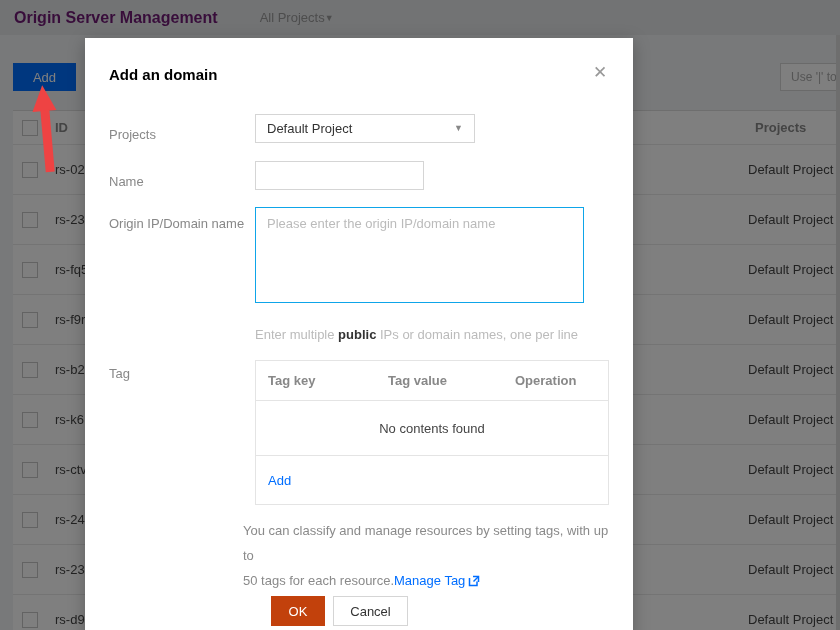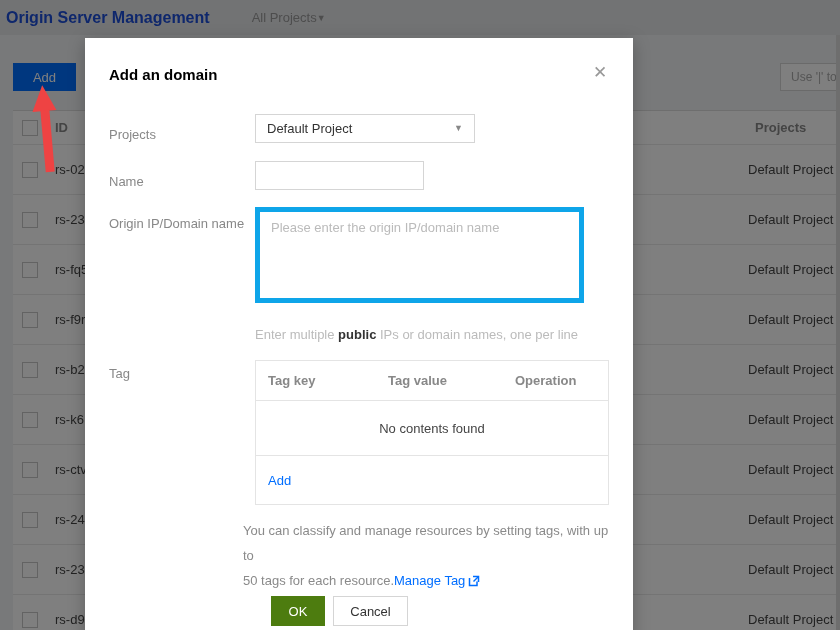--- a/index.html
+++ b/index.html
@@ -13,21 +13,21 @@
     background: #f0f2f5;
   }
 
   
   .page { position: absolute; inset: 0; }
   .topbar {
     position: absolute; left: 0; top: 0; right: 0; height: 35px;
     background: #e4e6e9;
     display: flex; align-items: center;
   }
-  .page-title { font-size: 16px; font-weight: bold; color: #1d4ed8; margin-left: 6px; }
+  .page-title { font-size: 16px; font-weight: bold; color: #701a75; margin-left: 14px; }
   .project-filter {
     margin-left: 42px; color: #9a9a9a; font-size: 13px;
     display: flex; align-items: center; gap: 0; cursor: pointer;
   }
   .caret { font-size: 9px; color: #9a9a9a; }
 
   .btn-add {
     position: absolute; left: 13px; top: 63px; width: 63px; height: 28px;
     background: #006eff; color: #fff; border: none; font-size: 13px;
     font-family: inherit; cursor: pointer;
@@ -92,21 +92,21 @@
     border: 1px solid #d5d5d5; background: #fff; color: #333;
     line-height: 27px; padding: 0 26px 0 11px; cursor: pointer;
   }
   .select-box .caret { position: absolute; right: 11px; top: 0; line-height: 27px; color: #888; }
   .input-name {
     position: absolute; left: 170px; top: 123px; width: 169px; height: 29px;
     border: 1px solid #d5d5d5; padding: 0 10px; font-size: 13px; color: #333; font-family: inherit;
   }
   .input-origin {
     position: absolute; left: 170px; top: 169px; width: 329px; height: 96px;
-    border: 5px solid #0ea5e9; padding: 8px 11px; font-size: 13px; color: #333;
+    border: 1px solid #0ea5e9; padding: 8px 11px; font-size: 13px; color: #333;
     font-family: inherit; resize: none;
   }
   .input-origin::placeholder, .input-name::placeholder { color: #bbb; }
   .origin-hint { position: absolute; left: 170px; top: 289px; color: #bbb; font-size: 13px; }
   .origin-hint b { color: #333; font-weight: bold; }
 
   .tag-table {
     position: absolute; left: 170px; top: 322px; width: 354px;
     border: 1px solid #e4e4e4; background: #fff;
   }
@@ -120,21 +120,21 @@
     display: flex; align-items: center; justify-content: center; color: #444;
   }
   .tag-addrow { height: 48px; display: flex; align-items: center; padding-left: 12px; }
   .link { color: #006eff; text-decoration: none; cursor: pointer; }
 
   .tag-note { position: absolute; left: 158px; top: 480px; width: 372px; color: #8a8a8a; line-height: 25px; }
   .ext-icon { display: inline-block; vertical-align: -2px; margin-left: 3px; }
 
   .btn-ok {
     position: absolute; left: 186px; top: 558px; width: 54px; height: 30px;
-    background: #4d7c0f; color: #fff; border: none; font-size: 13px;
+    background: #c2410c; color: #fff; border: none; font-size: 13px;
     font-family: inherit; cursor: pointer;
   }
   .btn-cancel {
     position: absolute; left: 248px; top: 558px; width: 75px; height: 30px;
     background: #fff; color: #333; border: 1px solid #d5d5d5; font-size: 13px;
     font-family: inherit; cursor: pointer;
   }
 </style>
 </head>
 <body>

